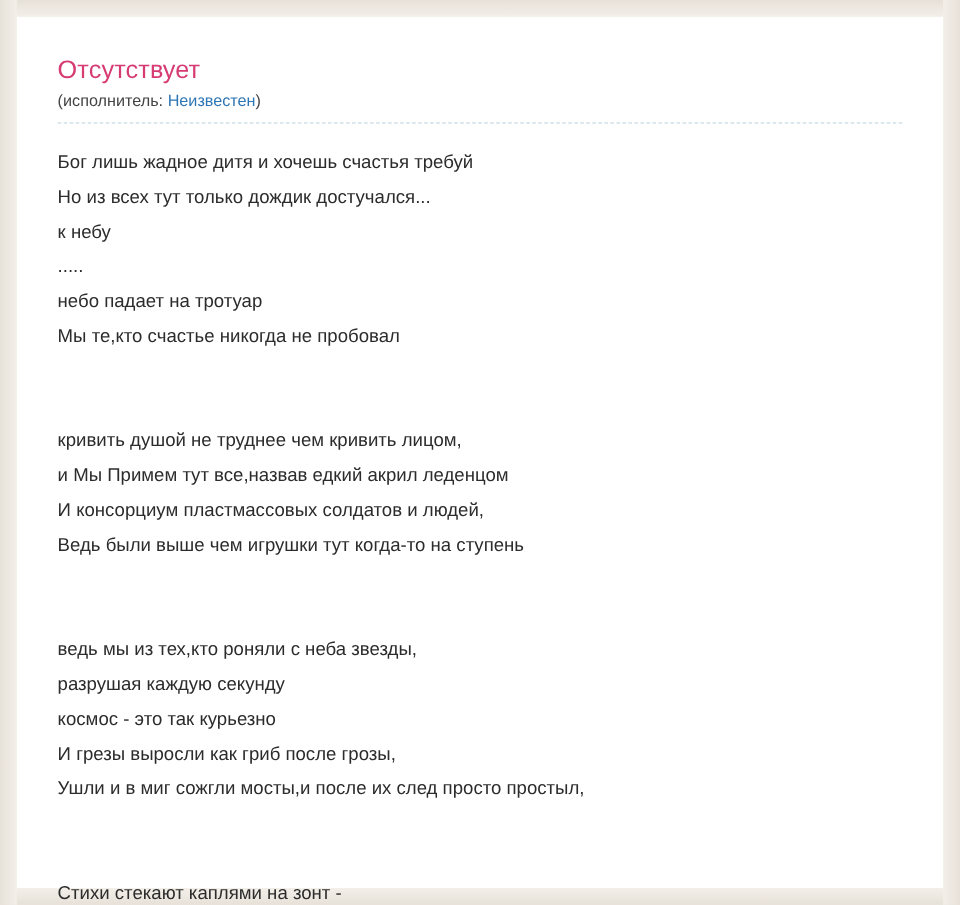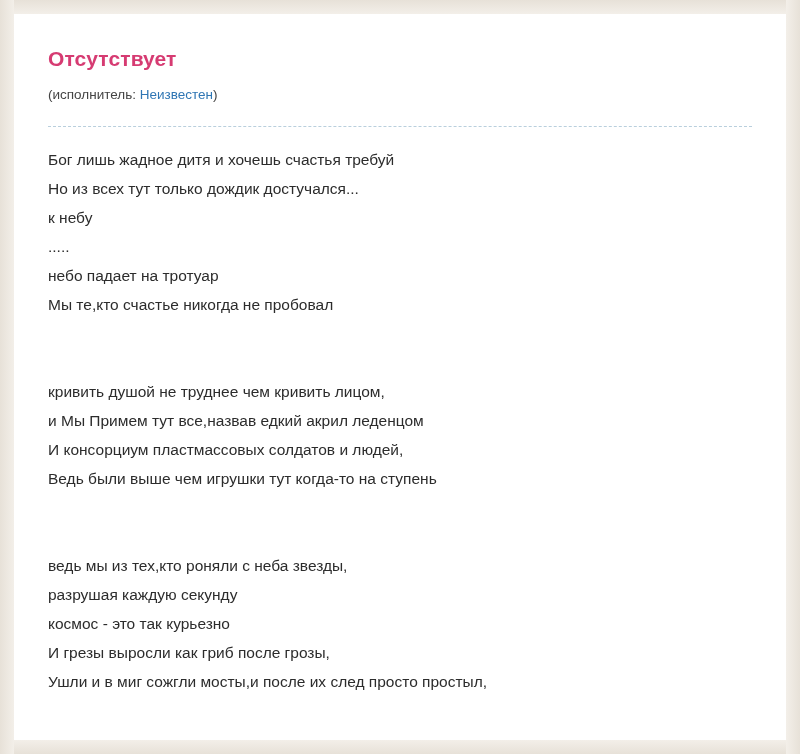--- a/index.html
+++ b/index.html
@@ -21,30 +21,30 @@
     height: 726px;
     background: #ffffff;
     box-sizing: border-box;
   }
   .page-inner {
     padding: 32px 34px 0 34px;
   }
   .song-title {
     font-size: 21px;
     color: #d63b72;
-    font-weight: bold;
+    font-weight: normal;
     line-height: 26px;
-    margin: 0 0 14px 0;
+    margin: 0 0 3px 0;
     letter-spacing: 0.1px;
   }
   .artist-line {
     font-size: 13.5px;
     color: #444444;
     line-height: 18px;
-    padding-bottom: 22px;
+    padding-bottom: 9px;
     border-bottom: 1px dashed #b9cfdd;
     margin-bottom: 0;
   }
   .artist-line .artist-link {
     color: #2f76b4;
     text-decoration: none;
   }
   .lyrics {
     margin-top: 18px;
     font-size: 15.5px;

